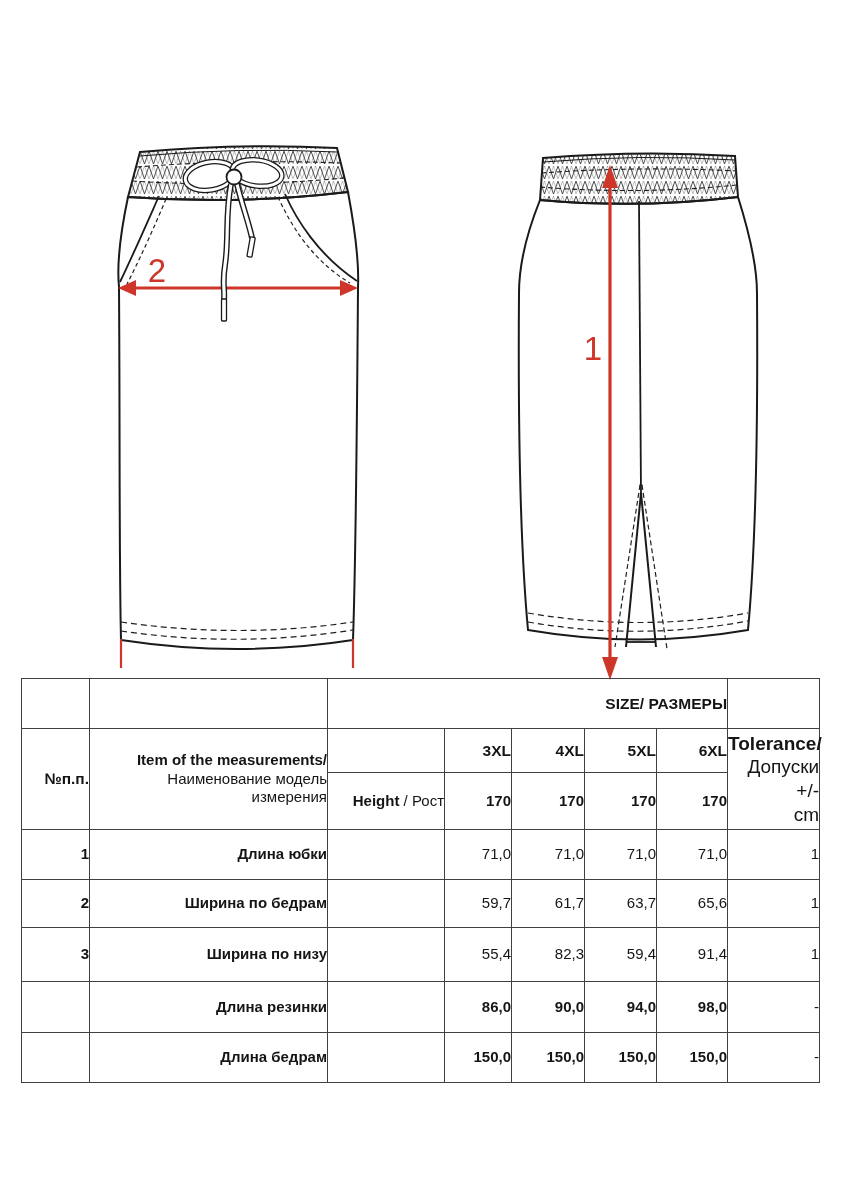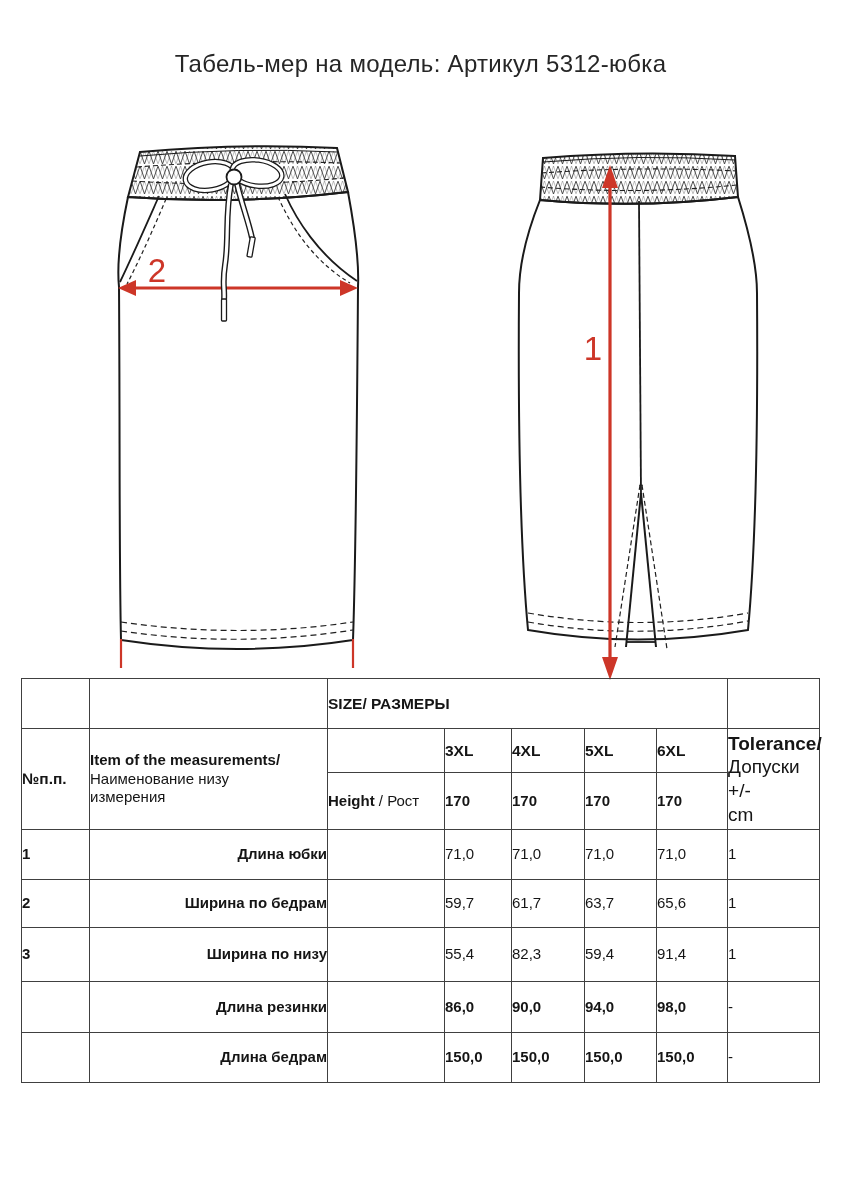--- a/index.html
+++ b/index.html
@@ -12,35 +12,34 @@
     font-size:24px;font-weight:400;color:#262626;letter-spacing:.3px;
   }
   .drawing{position:absolute;}
   .front-drawing{left:95px;top:135px;}
   .back-drawing{left:495px;top:135px;}
   .spec-table{
     position:absolute;left:21px;top:678px;width:799px;
     border-collapse:collapse;table-layout:fixed;
   }
   .spec-table td{
-    border:1.5px solid #404040;text-align:left;vertical-align:middle;
+    border:1.5px solid #404040;text-align:right;vertical-align:middle;
     font-size:15px;padding:0;color:#151515;line-height:1.25;
   }
   .b{font-weight:bold;}
   td.lbl{text-align:right;padding-left:10px;font-weight:bold;}
   td.hdr{font-weight:bold;font-size:15.5px;}
   .blk{display:block;}
   td.tol .blk{font-size:19px;}
 </style>
 </head>
 <body>
 
 <div class="canvas">
 
-  <div class="doc-title">Табель-мер на модель: Артикул 5312-юбка</div>
 
   <svg class="drawing front-drawing" width="290" height="545" viewBox="0 0 290 545">
     <defs>
       <pattern id="el-front" width="9" height="15" patternUnits="userSpaceOnUse">
         <path d="M0,1 L4.5,14 L9,1" fill="none" stroke="#3a3a3a" stroke-width="0.9"></path>
         <path d="M0,14 L4.5,1 L9,14" fill="none" stroke="#3a3a3a" stroke-width="0.5" opacity="0.65"></path>
       </pattern>
     </defs>
 
     <g>
@@ -151,21 +150,21 @@
       <tr style="height:50px">
         <td></td>
         <td></td>
         <td class="hdr" colspan="5">SIZE/ РАЗМЕРЫ</td>
         <td></td>
       </tr>
       <tr style="height:44px">
         <td class="hdr" rowspan="2">№п.п.</td>
         <td rowspan="2">
           <span class="blk b">Item of the measurements/</span>
-          <span class="blk">Наименование низу</span>
+          <span class="blk">Наименование модель</span>
           <span class="blk">измерения</span>
         </td>
         <td></td>
         <td class="hdr">3XL</td>
         <td class="hdr">4XL</td>
         <td class="hdr">5XL</td>
         <td class="hdr">6XL</td>
         <td class="tol" rowspan="2">
           <span class="blk b">Tolerance/</span>
           <span class="blk">Допуски +/-</span>

